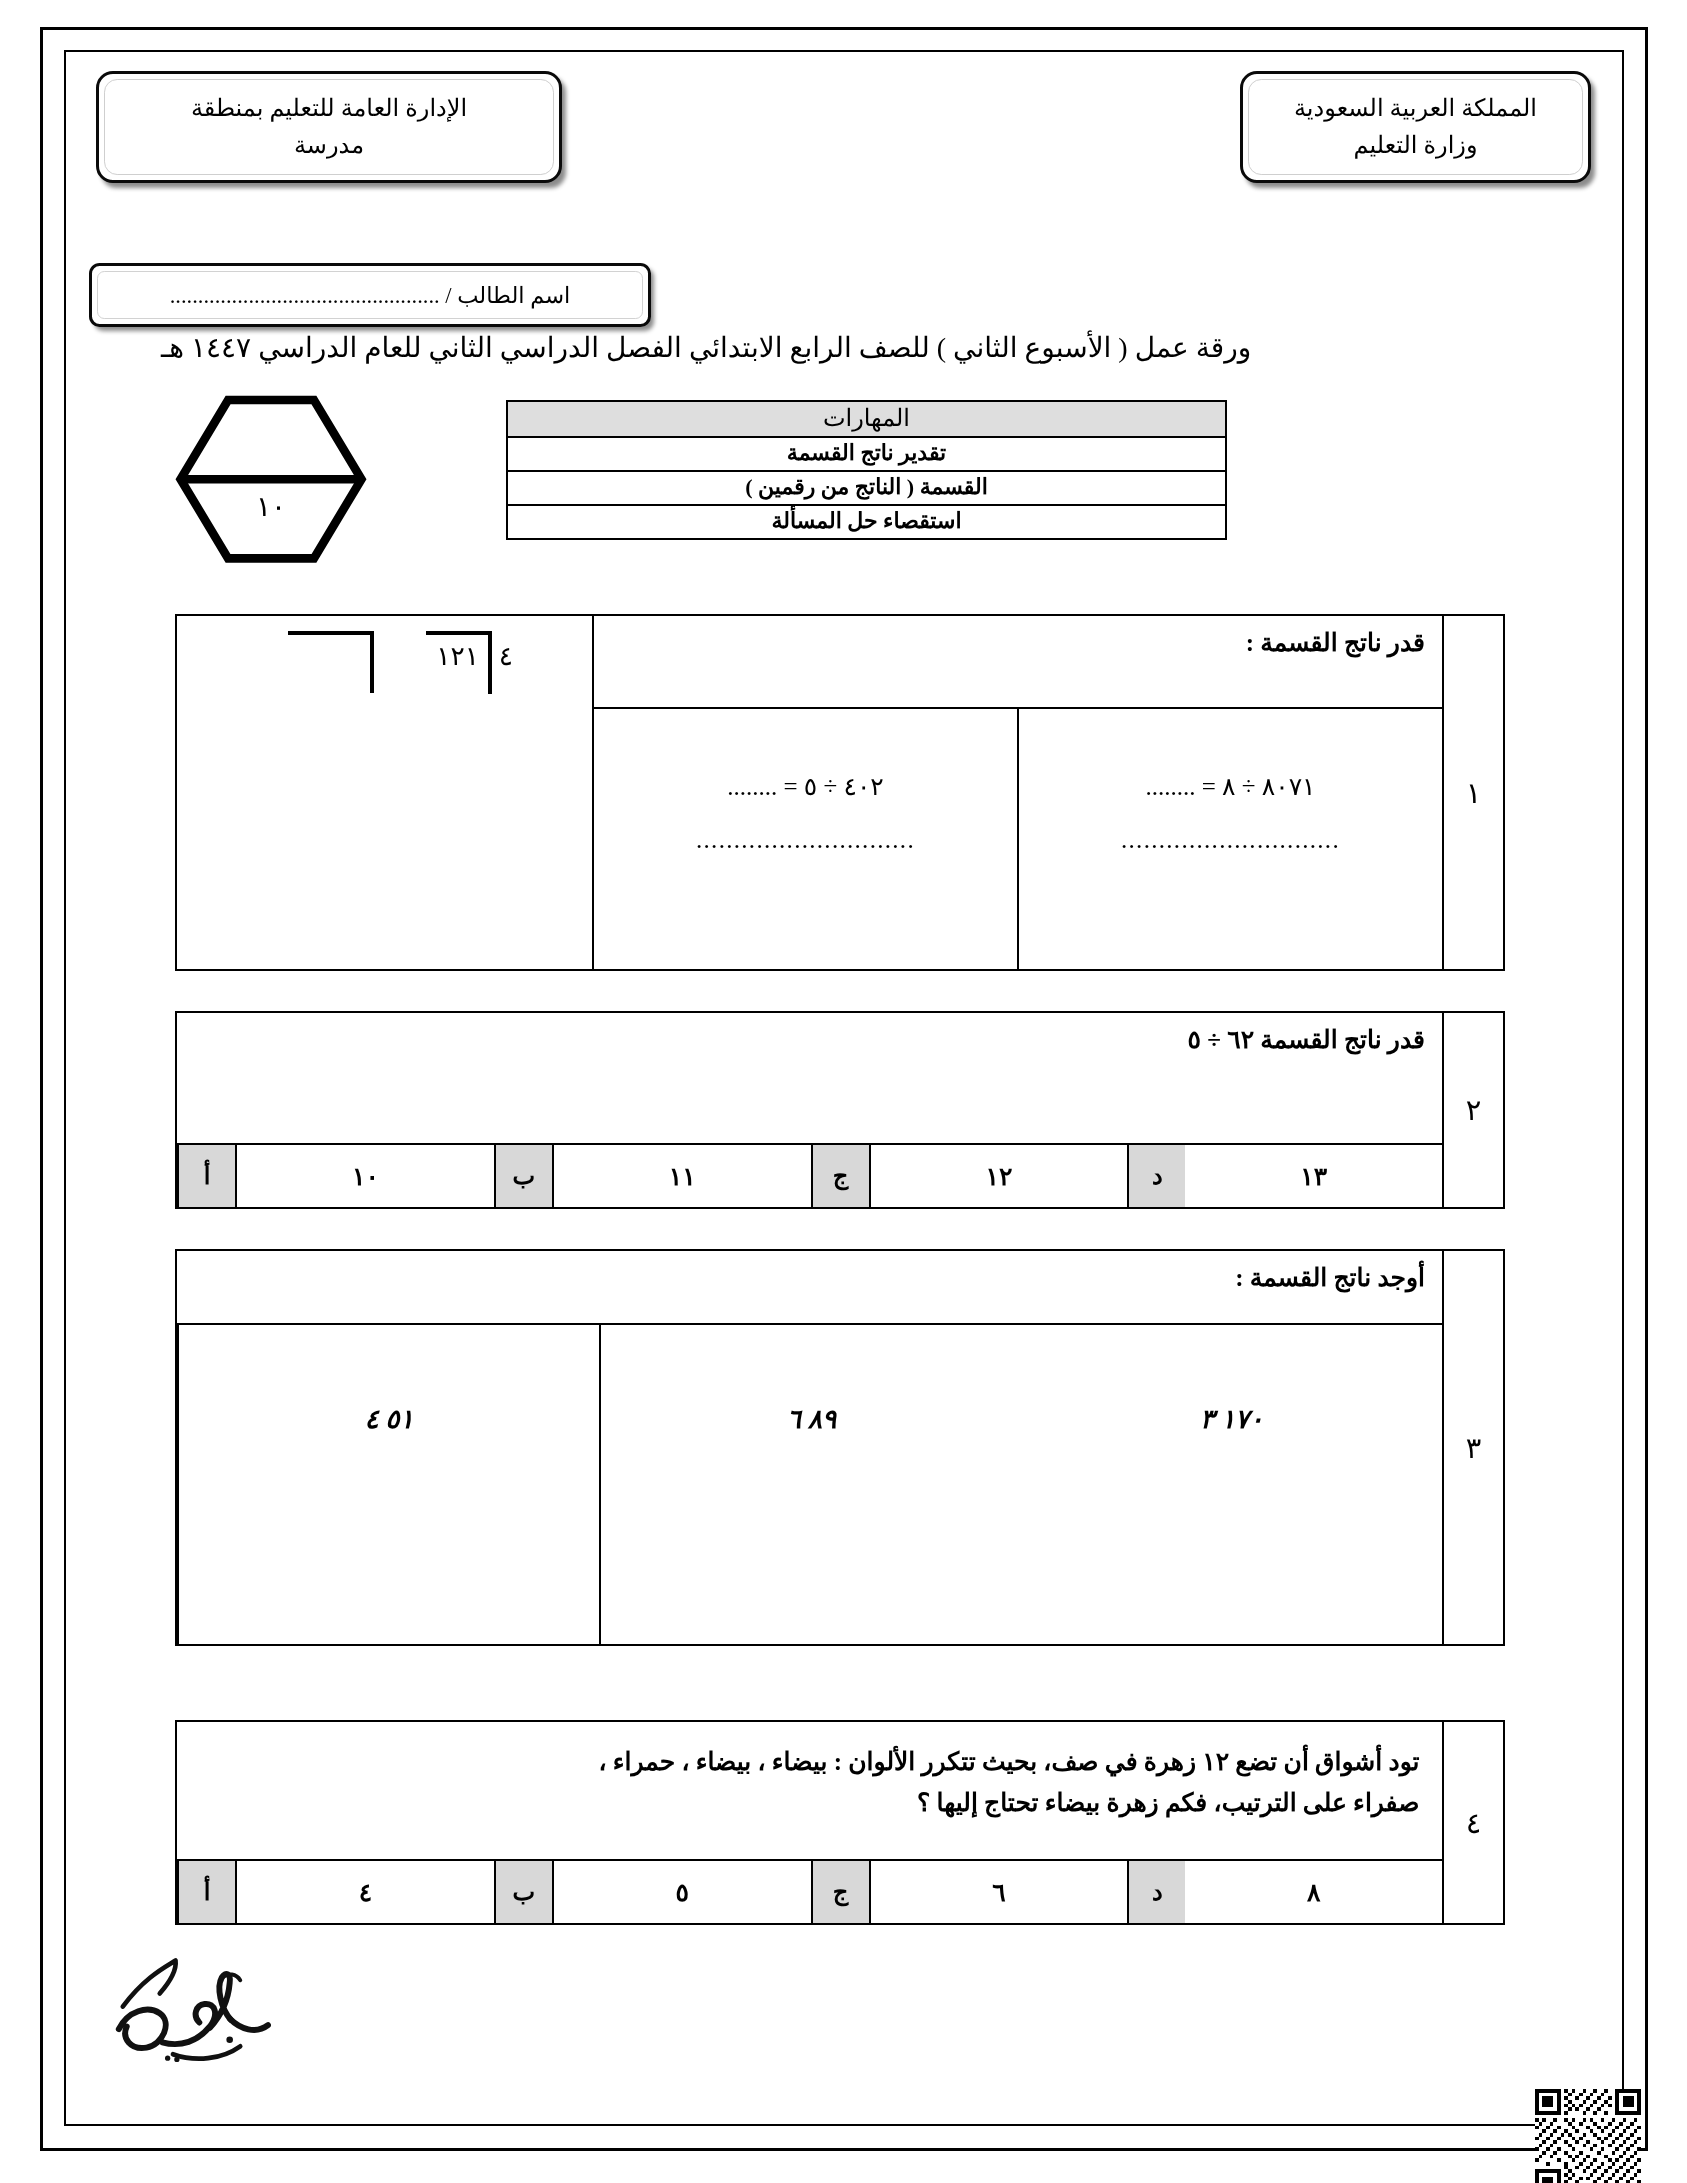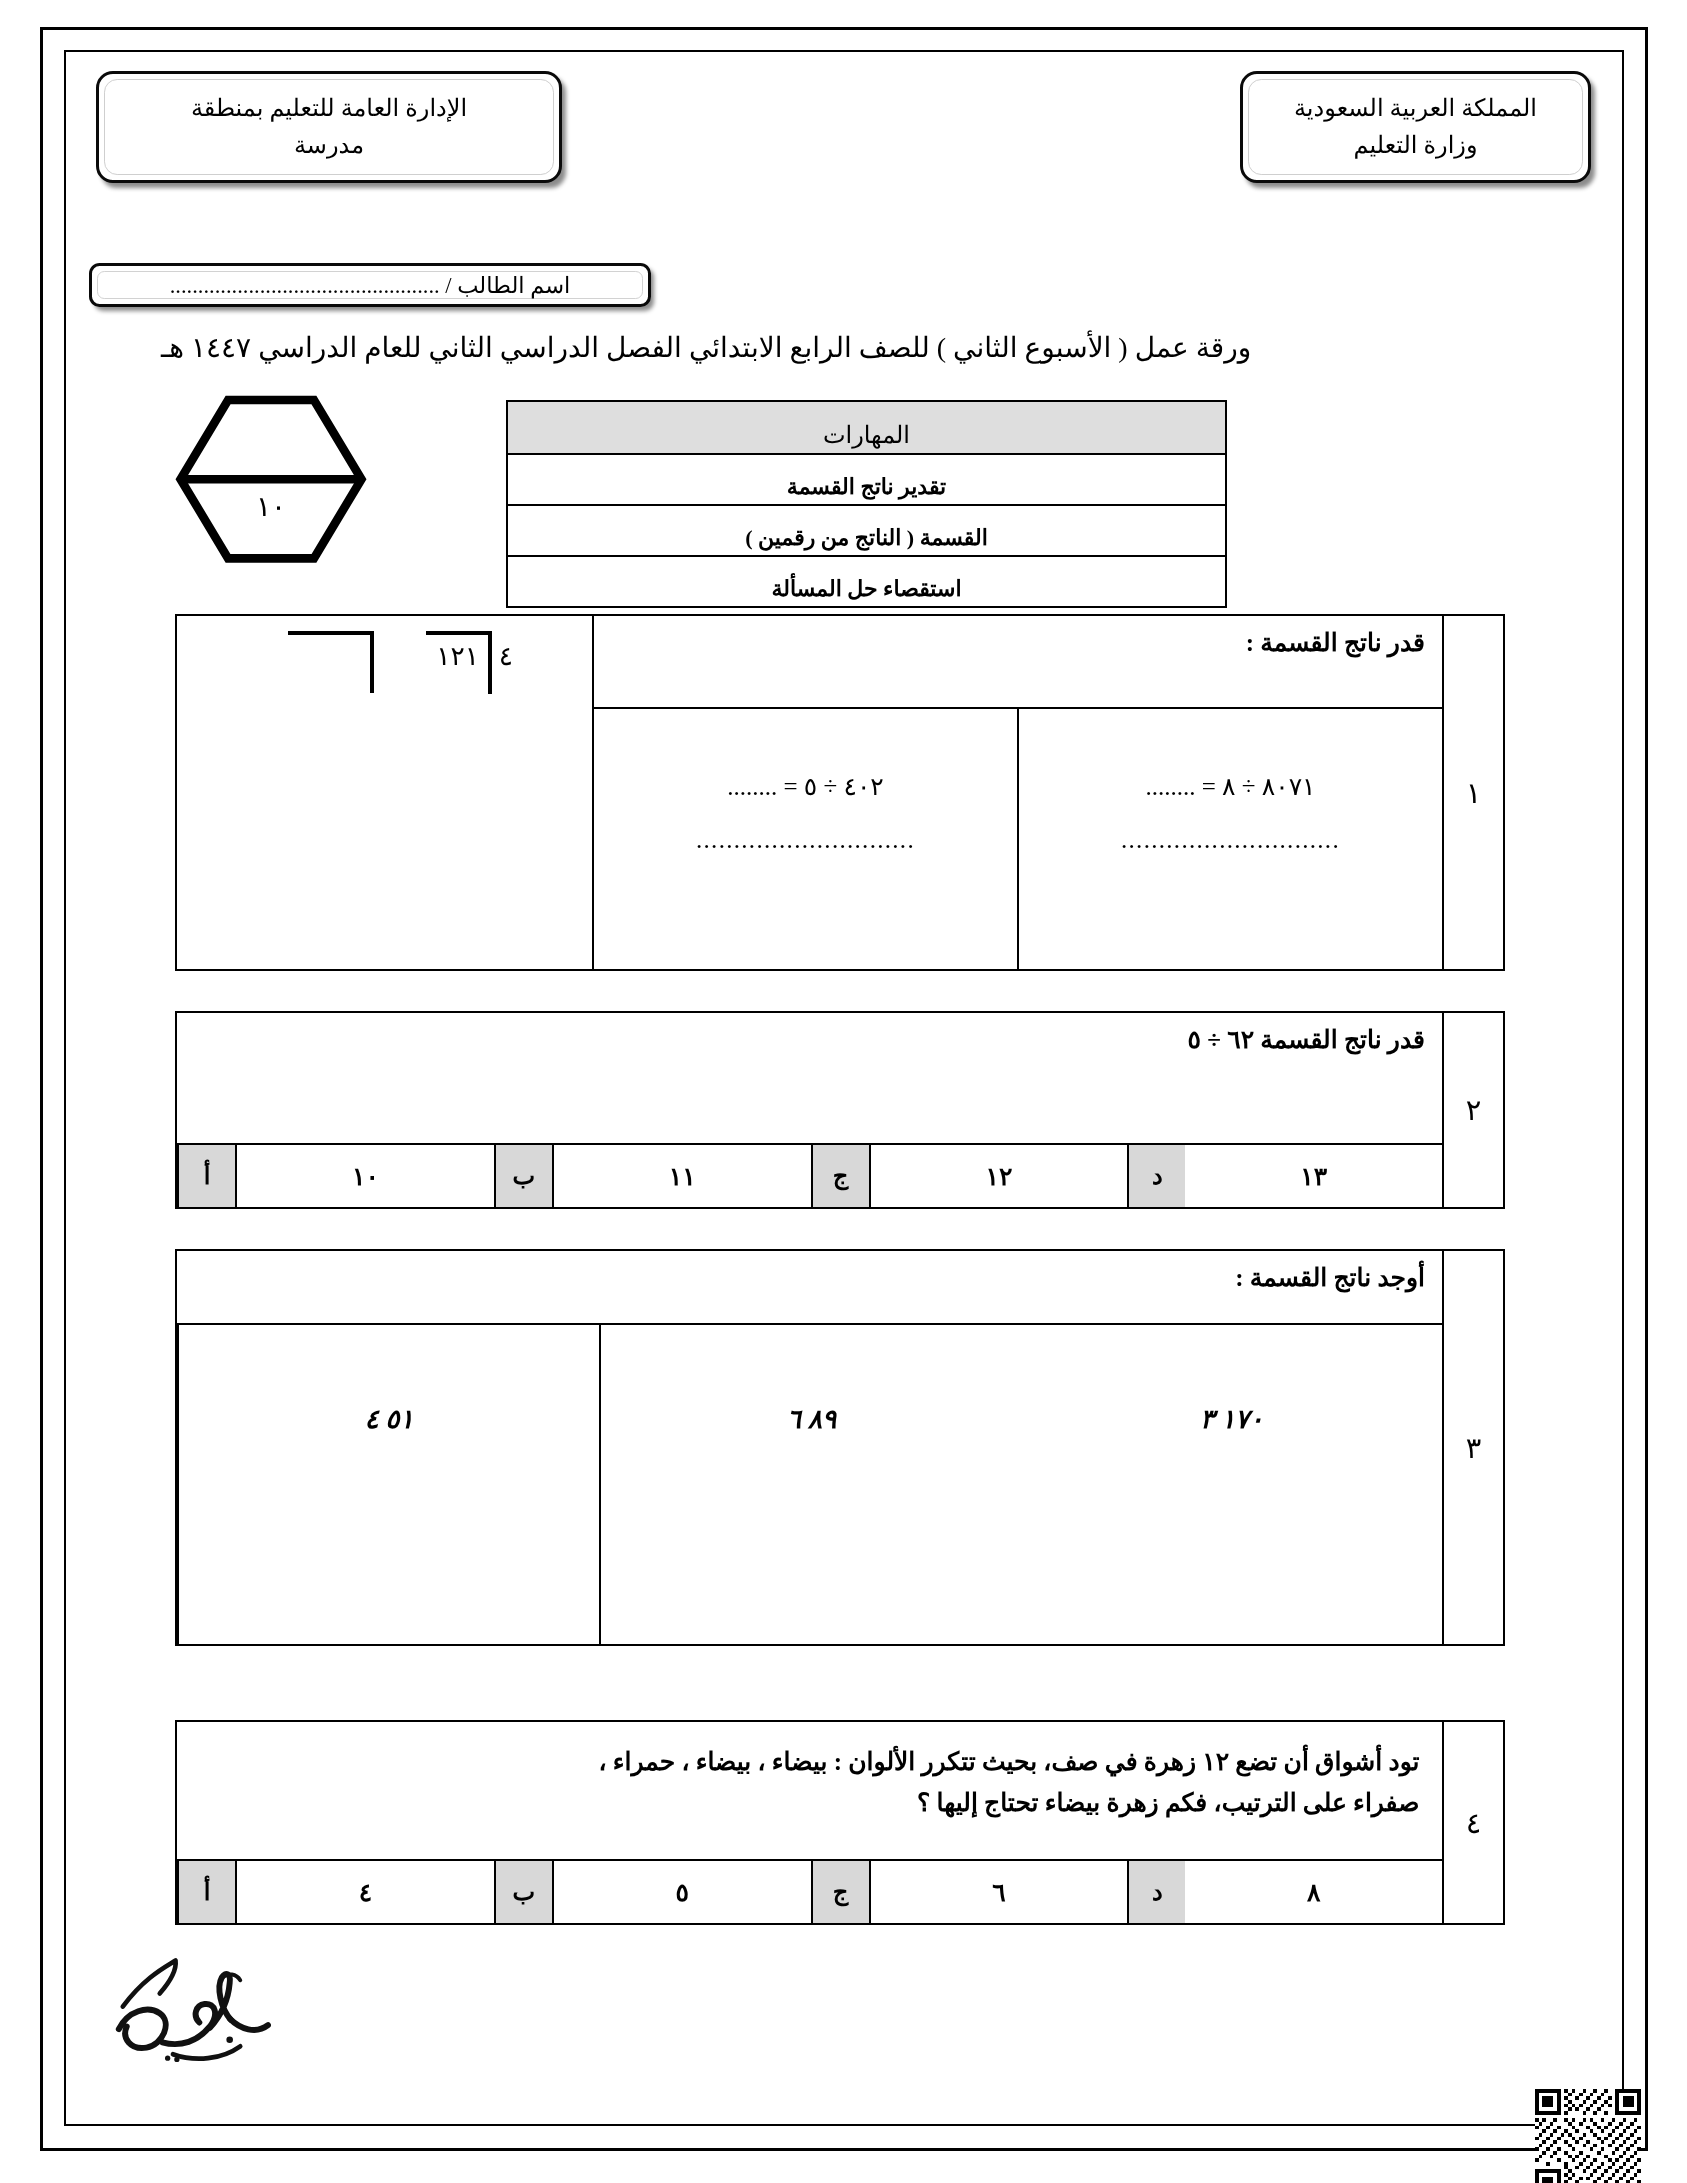--- a/index.html
+++ b/index.html
@@ -81,21 +81,21 @@
     height: 112px;
   }
   #hdr-left .hdr-line { text-align: center; }
 
   
   #student-box {
     position: absolute;
     left: 89px;
     top: 263px;
     width: 562px;
-    height: 44px;
+    height: 64px;
     box-sizing: border-box;
     background: #fff;
     border: 3.3px solid #0a0a0a;
     border-radius: 10.6px;
     box-shadow: 4px 4.6px 4px -1.3px rgba(0,0,0,0.45);
     display: flex;
     align-items: center;
     justify-content: center;
   }
   #student-box .inner-edge {
@@ -149,21 +149,21 @@
     right: 460px;
     top: 400px;
     width: 721px;
     border-collapse: collapse;
     table-layout: fixed;
   }
   #skills-table td {
     border: 2px solid #000;
     text-align: center;
     vertical-align: middle;
-    padding: 19px 0 4px;
+    padding: 2px 0 4px;
     font-size: 22.5px;
     height: 22.5px;
   }
   #skills-table td.head {
     background: #dedede;
     font-weight: normal;
     font-size: 24px;
     height: 28px;
   }
   #skills-table td.skill {

